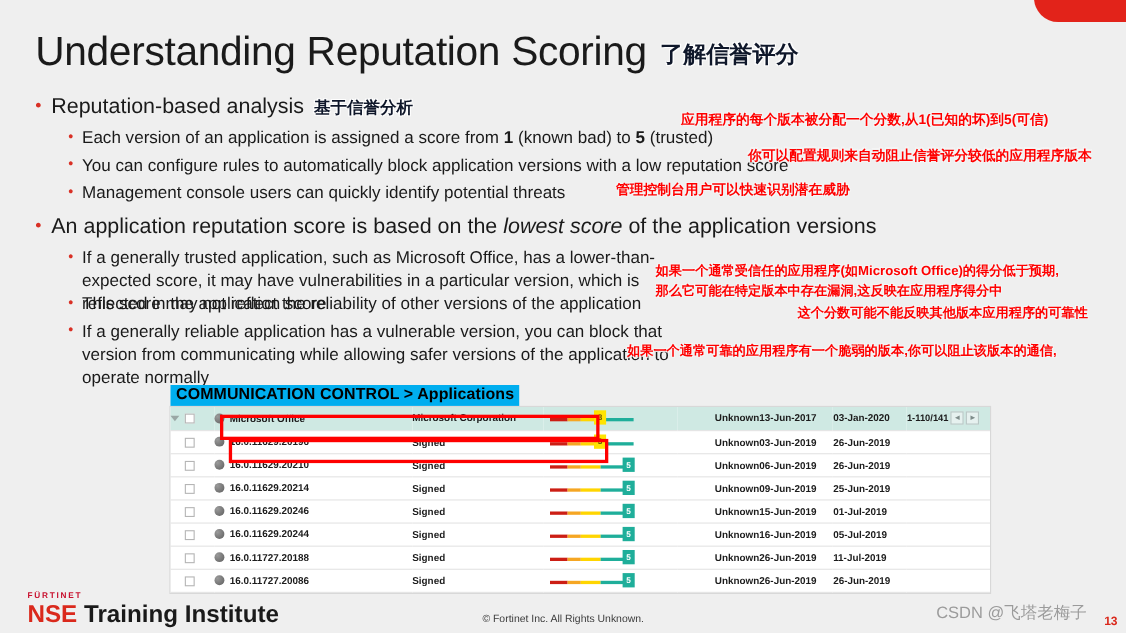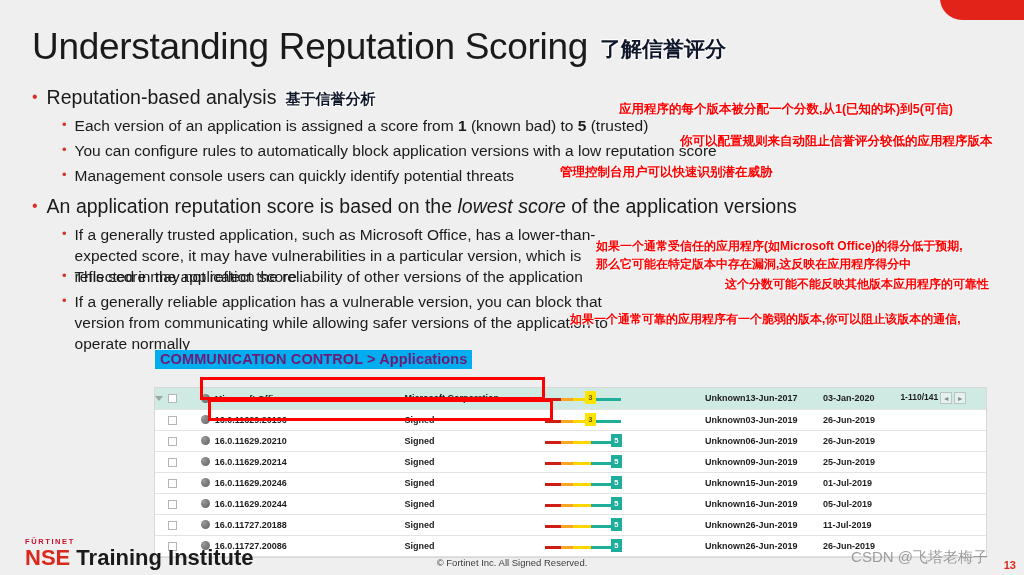--- a/index.html
+++ b/index.html
@@ -84,33 +84,33 @@
 
   
   #panel {
     position: absolute;
     left: 155px; top: 350px;
     width: 745px;
   }
   .panel-head {
     display: inline-block;
     background: #00aeef;
-    color: #701a75;
+    color: #000000;
     font-weight: bold;
     font-size: 14.5px;
     padding: 1px 5px 2px 5px;
     letter-spacing: .1px;
   }
   .panel-head .sub { font-weight: bold; }
   table.app {
-    width: 831px;
+    width: 745px;
     border-collapse: collapse;
     background: #ffffff;
     font-size: 9px;
-    margin-top: 19px;
+    margin-top: 1px;
     box-shadow: 0 0 0 1px #d8d8d8;
   }
   table.app td { padding: 0; height: 21px; vertical-align: middle; }
   tr.app-row { border-bottom: 1px solid #e3e3e3; }
   tr.app-row.hl { background: #cfe9e3; }
   td.c-check { width: 46px; padding-left: 6px; }
   td.c-name  { width: 205px; }
   td.c-pub   { width: 135px; }
   td.c-score { width: 125px; }
   td.c-unk   { width: 82px; text-align: right; }
@@ -412,17 +412,17 @@
   <div class="redbox" style="left:200px; top:377px; width:345px; height:23px;"></div>
   <div class="redbox" style="left:208px; top:399px; width:345px; height:22px;"></div>
 
   <div class="footer-logo">
     <div class="fortinet-mark">FÜRTINET</div>
     <div class="nse-line">
       <span class="nse">NSE</span><span class="ti"> Training Institute</span>
     </div>
   </div>
 
-  <div class="copyright">© Fortinet Inc. All Signed Reserved.</div>
+  <div class="copyright">© Fortinet Inc. All Rights Unknown.</div>
   <div class="watermark">CSDN @飞塔老梅子</div>
   <div class="pagenum">13</div>
 
 </div>
 
 </body></html>

